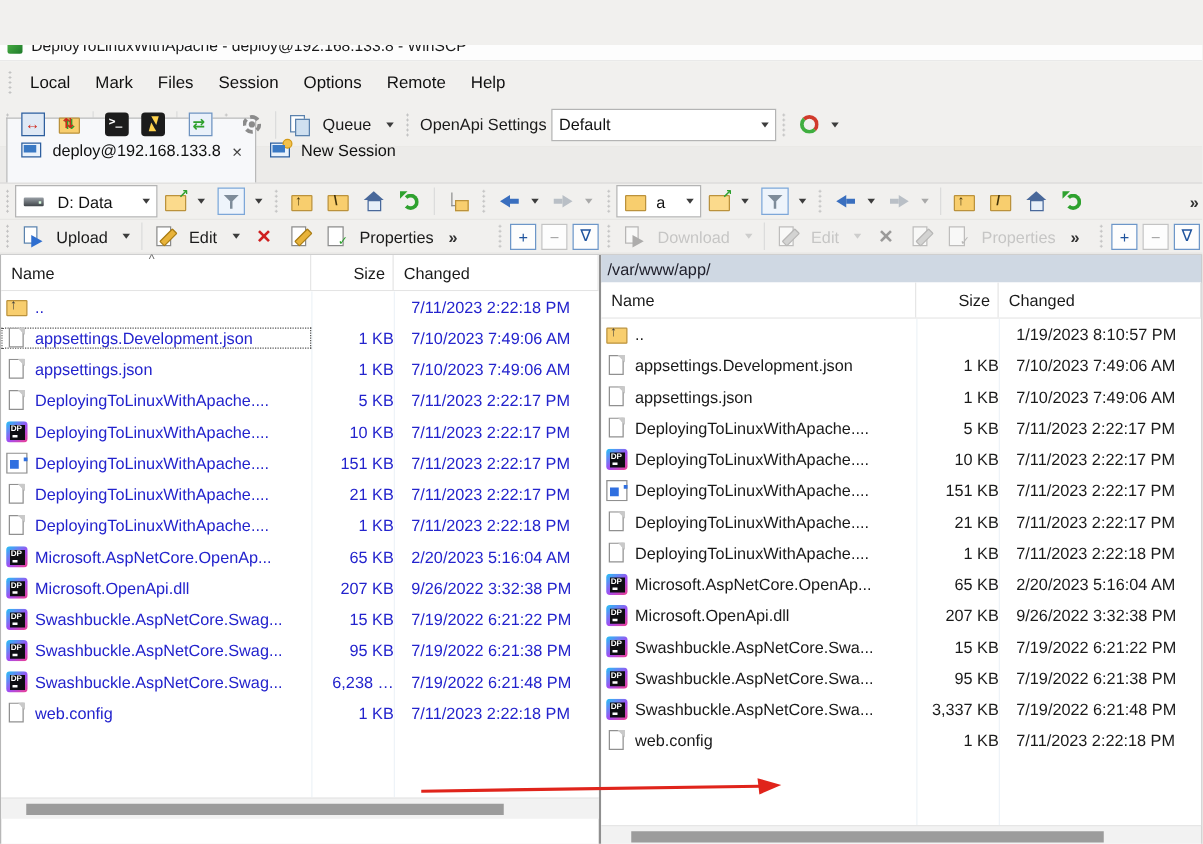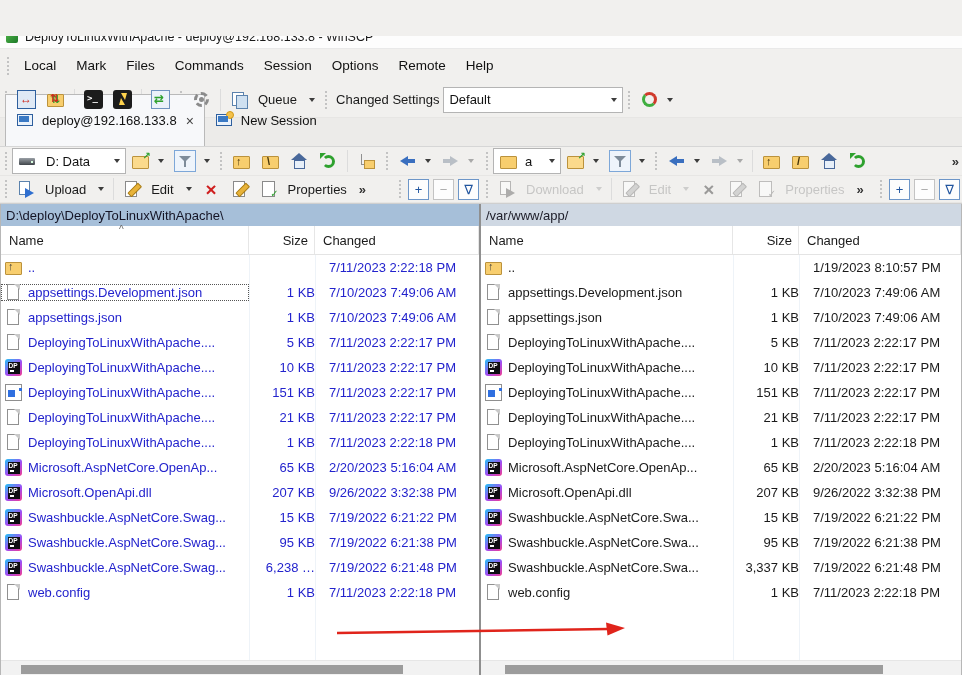--- a/index.html
+++ b/index.html
@@ -161,21 +161,20 @@
       <span class="tb-logo"></span>
       <span class="tb-title">DeployToLinuxWithApache - deploy@192.168.133.8 - WinSCP</span>
     </div>
   </div>
 
   <div class="menubar">
     <span class="grip"></span>
     <span class="menu-item">Local</span>
     <span class="menu-item">Mark</span>
     <span class="menu-item">Files</span>
-    <span class="menu-item">Commands</span>
     <span class="menu-item">Session</span>
     <span class="menu-item">Options</span>
     <span class="menu-item">Remote</span>
     <span class="menu-item">Help</span>
   </div>
 
   <div class="tb" style="height:35px;border-bottom:1px solid #e7e6e4;">
     <span class="grip"></span>
     <span class="btn">
         <span class="i i-swap"></span>
@@ -198,21 +197,21 @@
     <span class="btn">
         <span class="i i-gear"></span>
       </span>
     <span class="vsep"></span>
     <span class="btn">
       <span class="i i-queue"></span>
       <span class="lbl">Queue</span>
       <span class="caret"></span>
     </span>
     <span class="grip"></span>
-    <span class="lbl">Changed Settings</span>
+    <span class="lbl">OpenApi Settings</span>
     <span class="combo" style="width:168px;">
       <span>Default</span>
       <span class="caret"></span>
     </span>
     <span class="grip"></span>
     <span class="btn">
       <span class="i i-circ"></span>
       <span class="caret"></span>
     </span>
   </div>
@@ -379,21 +378,20 @@
       <span class="grip"></span>
       <span class="sqbtn blue">+</span>
       <span class="sqbtn gray">−</span>
       <span class="sqbtn blue">∇</span>
     </div>
   </div>
 
   <div class="panels">
 
     <section class="panel left">
-      <div class="pathbar active">D:\deploy\DeployToLinuxWithApache\</div>
       <div class="hdr">
         <span class="hc hc-name">
           <span>Name</span>
           <span class="sortmark">^</span>
         </span>
         <span class="hc hc-size">Size</span>
         <span class="hc hc-changed">Changed</span>
       </div>
       <div class="list" style="color: rgb(35, 35, 205);">
         <span class="guide" style="left:248px;"></span>

